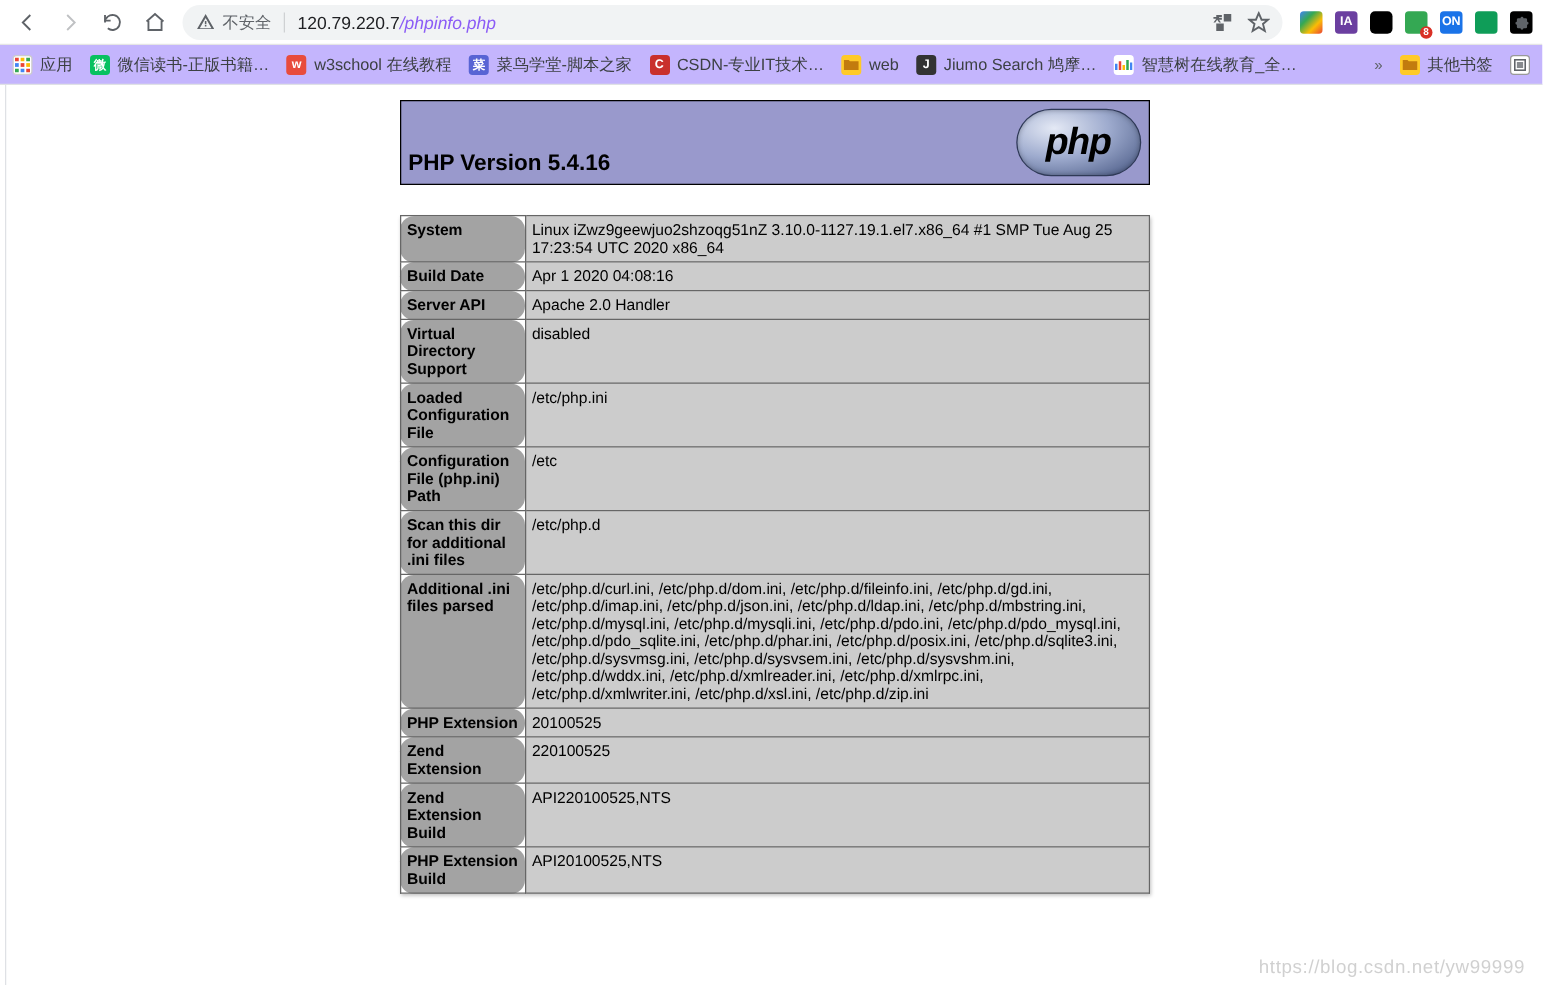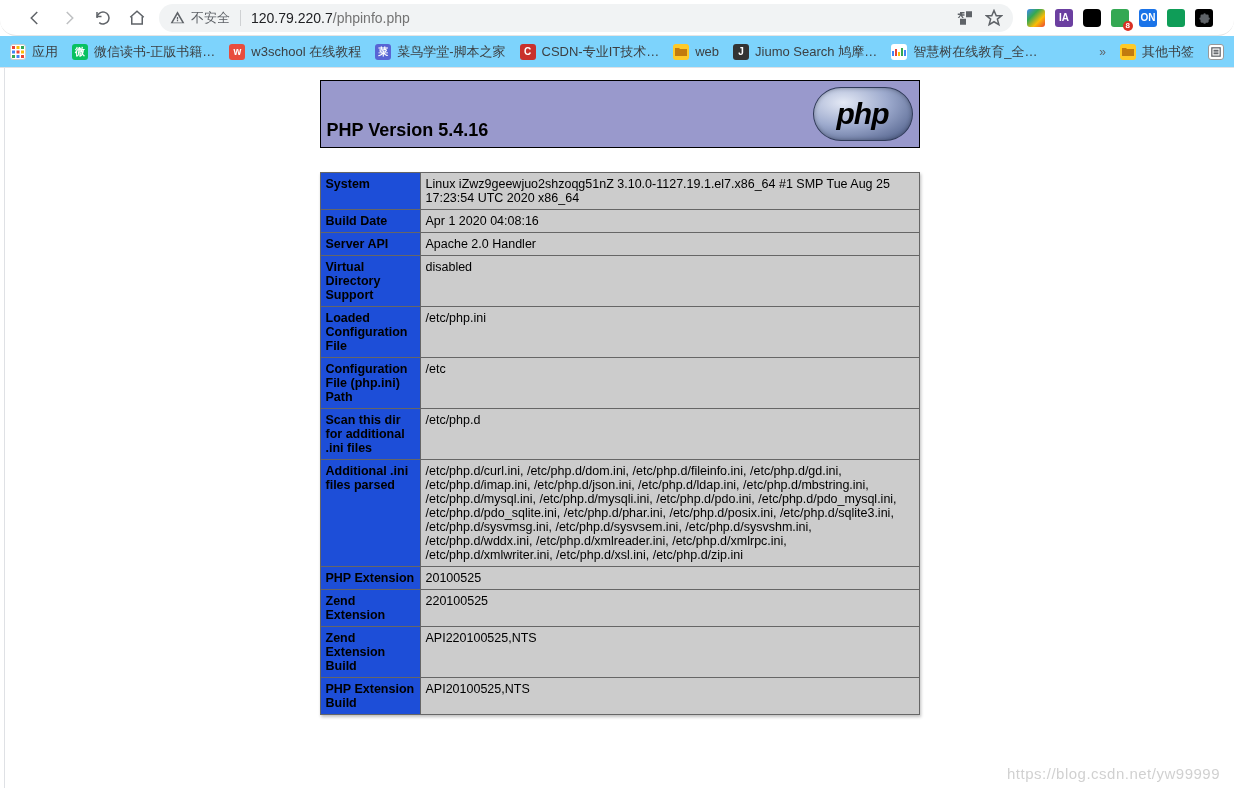--- a/index.html
+++ b/index.html
@@ -10,25 +10,24 @@
     background: #fff;
     color: #333;
     overflow: hidden;
   }
 
   
   .browser-toolbar {
     height: 36px;
     display: flex;
     align-items: center;
-    padding: 0 21px;
+    padding: 0 8px;
     gap: 6px;
     background: #fff;
     border-bottom: 1px solid #e5e5e5;
-    border-radius: 16px;
   }
   .tb-btn {
     width: 28px; height: 28px;
     display: flex; align-items: center; justify-content: center;
     color: #5f6368;
     border-radius: 50%;
     font-size: 18px;
   }
   .tb-btn svg { width: 18px; height: 18px; fill: none; stroke: #5f6368; stroke-width: 2; }
   .tb-btn.disabled svg { stroke: #bfc1c3; }
@@ -43,34 +42,34 @@
     margin: 0 4px 0 2px;
     gap: 6px;
   }
   .omni-warn {
     width: 16px; height: 16px; display:flex;align-items:center;justify-content:center;
     color:#5f6368;
   }
   .omni-insecure { color:#5f6368; font-size:13px; }
   .omni-sep { width:1px; height:16px; background:#cfd1d3; margin:0 4px; }
   .omni-url { color:#202124; font-size:14px; }
-  .omni-url .path { color:#737373; }
+  .omni-url .path { color:#8b5cf6;font-style:italic; }
   .omni-right { margin-left:auto; display:flex; gap:10px; align-items:center;}
   .omni-icon { width:18px;height:18px;display:flex;align-items:center;justify-content:center;color:#5f6368;}
   .ext-icons { display:flex; gap:10px; align-items:flex-start; padding-left:4px;}
   .ext-ic { width:18px;height:18px;border-radius:3px;display:flex;align-items:center;justify-content:center;font-size:10px;font-weight:bold;color:#fff;position:relative;}
   .ext-ic .badge {position:absolute;bottom:-4px;right:-4px;background:#d93025;color:#fff;font-size:8px;border-radius:8px;padding:0 3px;line-height:10px;}
 
   
   .bookmarks-bar {
     height: 32px;
     display:flex; align-items:center;
     padding: 0 10px;
     gap: 14px;
-    background:#7dd3fc;
+    background:#c4b5fd;
     border-bottom: 1px solid #dfe1e5;
   }
   .bk-item { display:flex; align-items:center; gap:6px; color:#3c4043; font-size:13px; white-space:nowrap;}
   .bk-ic { width:16px;height:16px;border-radius:3px;display:flex;align-items:center;justify-content:center;font-size:10px;font-weight:bold;color:#fff;}
   .bk-spacer { flex:1; }
   .chev { color:#5f6368;}
 
   
   .content-wrap {
     height: calc(788px - 36px - 32px);
@@ -113,24 +112,25 @@
     border-collapse: collapse;
     box-shadow: 1px 2px 3px rgba(0,0,0,.25);
   }
   table.info td {
     border:1px solid #666;
     padding:4px 5px;
     font-size:12.5px;
     vertical-align: top;
   }
   table.info td.e {
-    background:#1d4ed8;
+    background:#a3a3a3;
     font-weight:bold;
     width:100px;
     color:#000;
+    border-radius:11px;
   }
   table.info td.v {
     background:#ccc;
     color:#000;
     word-break: break-word;
   }
   .watermark {
     position:absolute; bottom:6px; right:14px;
     color:rgba(120,120,120,.35);
     font-size:15px;

